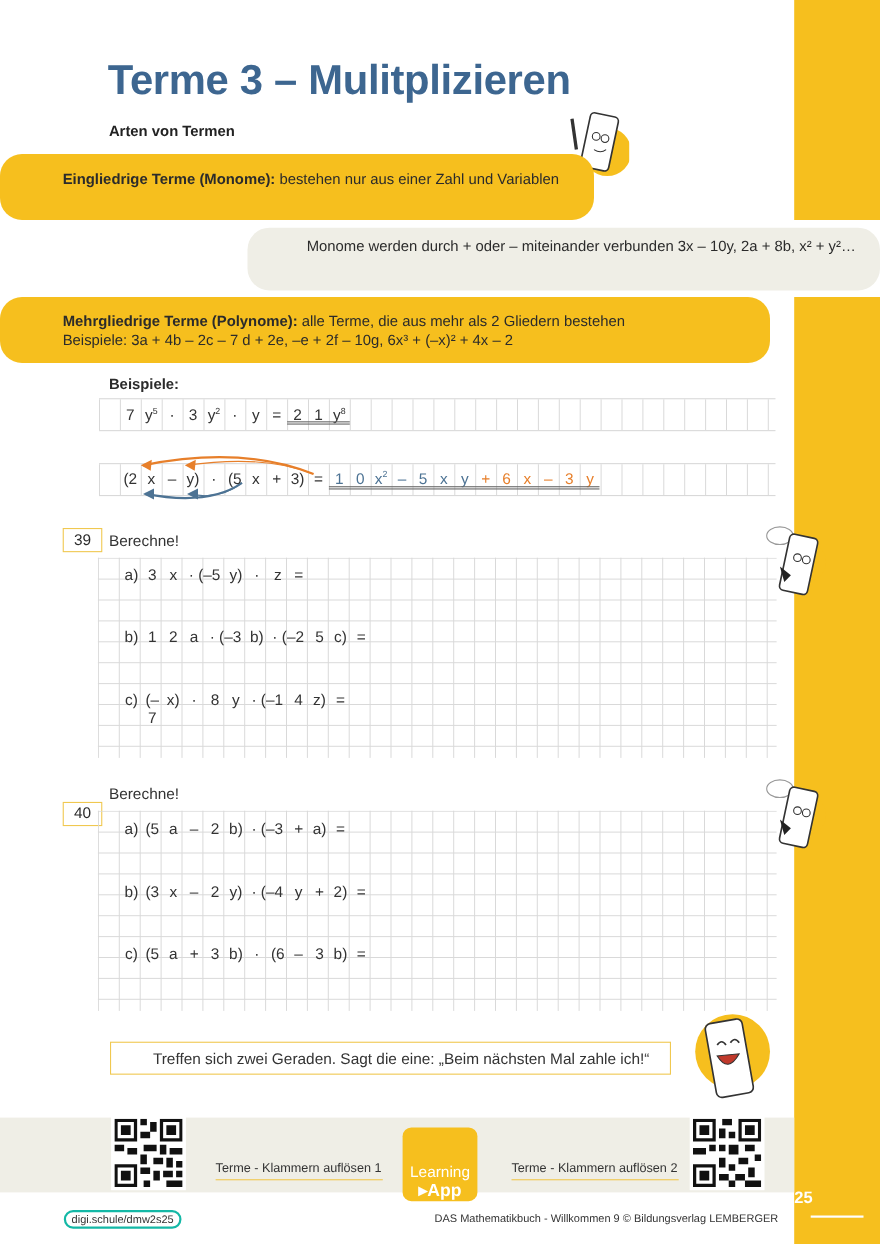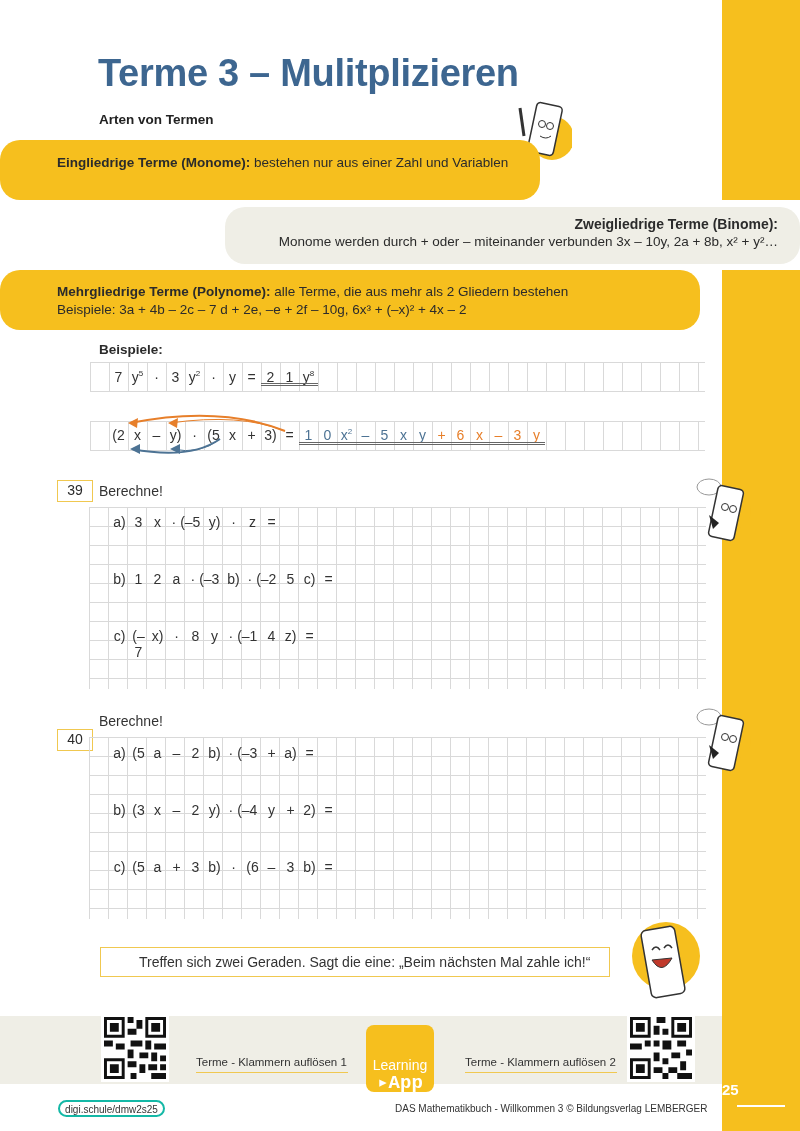--- a/index.html
+++ b/index.html
@@ -38,21 +38,21 @@
   .task-label { position: absolute; font-size: 14px; color: #333; }
 
   .joke { position: absolute; left: 100px; top: 947px; width: 510px; height: 30px; border: 1.5px solid #f0c850; background: #fff; font-size: 14px; color: #333; padding: 6px 0 0 38px; }
 
   .footer-band { position: absolute; left: 0; top: 1016px; width: 722px; height: 68px; background: #efeee6; }
   .qr { position: absolute; width: 68px; height: 68px; background: #fff; padding: 3px; }
   .qr svg { width: 62px; height: 62px; }
   .footer-link { position: absolute; font-size: 11.5px; color: #333; border-bottom: 1.5px solid #f0c850; padding-bottom: 4px; }
   .learning-app { position: absolute; left: 366px; top: 1025px; width: 68px; height: 67px; background: #f6bf1e; border-radius: 8px; text-align: center; color: #fff; }
   .learning-app .l1 { font-size: 14px; margin-top: 32px; line-height: 16px; }
-  .learning-app .l2 { font-size: 19px; font-weight: bold; line-height: 20px; font-family: Liberation Mono, monospace; }
+  .learning-app .l2 { font-size: 16px; font-weight: bold; line-height: 20px; }
   .digi { position: absolute; left: 58px; top: 1100px; width: 107px; height: 17px; border: 2px solid #14b8a6; border-radius: 9px; font-size: 10px; text-align: center; line-height: 15px; color: #333; background: #fff; }
   .copyright { position: absolute; left: 395px; top: 1103px; font-size: 10px; color: #333; }
   .page-num { position: absolute; left: 722px; top: 1081px; width: 78px; font-size: 15px; font-weight: bold; color: #fff; }
   .page-line { position: absolute; left: 737px; top: 1105px; width: 48px; height: 2px; background: #fff; }
 
   .mascot { position: absolute; }
 </style>
 </head>
 <body>
 
@@ -69,21 +69,20 @@
   <circle cx="30" cy="24" r="3.5" fill="none" stroke="#333"></circle>
   <circle cx="38" cy="26" r="3.5" fill="none" stroke="#333"></circle>
   <path d="M28 36 Q34 40 39 36" fill="none" stroke="#333"></path>
 </svg>
 
 <div class="band band-monome">
   <div><b>Eingliedrige Terme (Monome):</b><span> bestehen nur aus einer Zahl und Variablen</span></div>
 </div>
 
 <div class="band band-binome">
-  <div style="font-weight:bold;font-size:14px;">Zweigliedrige Terme (Binome):</div>
   <div style="font-size:13.5px;">Monome werden durch + oder – miteinander verbunden 3x – 10y,  2a + 8b, x² + y²…</div>
 </div>
 
 <div class="band band-polynome">
   <div><b>Mehrgliedrige Terme (Polynome):</b><span> alle Terme, die aus mehr als 2 Gliedern bestehen</span></div>
   <div>Beispiele: 3a + 4b – 2c – 7 d + 2e, –e + 2f – 10g, 6x³ + (–x)² + 4x – 2</div>
 </div>
 
 <div class="beispiele">Beispiele:</div>
 
@@ -265,15 +264,15 @@
   <div class="l2">▸App</div>
 </div>
 <div class="footer-link" style="left:465px;top:1056px;width:152px;">Terme - Klammern auflösen 2</div>
 <div class="qr" style="left:627px;top:1014px;">
   <svg viewBox="0 0 21 21">
     <rect width="21" height="21" fill="#fff"></rect>
     <path d="M0 0h7v7h-7zM1 1v5h5v-5zM2 2h3v3h-3zM14 0h7v7h-7zM15 1v5h5v-5zM16 2h3v3h-3zM0 14h7v7h-7zM1 15v5h5v-5zM2 16h3v3h-3zM9 0h3v2h-3zM8 3h2v3h-2zM11 4h2v2h-2zM8 8h2v2h-2zM11 8h3v3h-3zM0 9h4v2h-4zM5 8h2v2h-2zM16 8h3v2h-3zM19 11h2v2h-2zM8 12h2v3h-2zM14 12h3v2h-3zM11 14h2v2h-2zM8 17h3v2h-3zM13 17h3v2h-3zM17 15h2v3h-2zM11 19h2v2h-2zM16 19h5v2h-5z" fill="#111"></path>
   </svg>
 </div>
 <div class="digi">digi.schule/dmw2s25</div>
-<div class="copyright">DAS Mathematikbuch - Willkommen 3 © Bildungsverlag LEMBERGER</div>
+<div class="copyright">DAS Mathematikbuch - Willkommen 9 © Bildungsverlag LEMBERGER</div>
 <div class="page-num">25</div>
 <div class="page-line"></div>
 
 </body></html>

